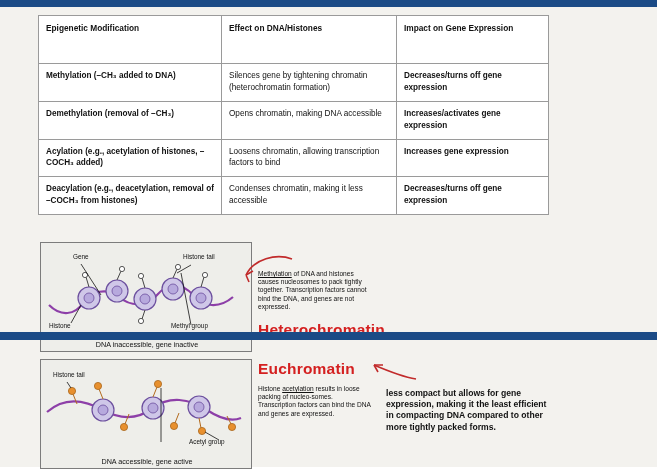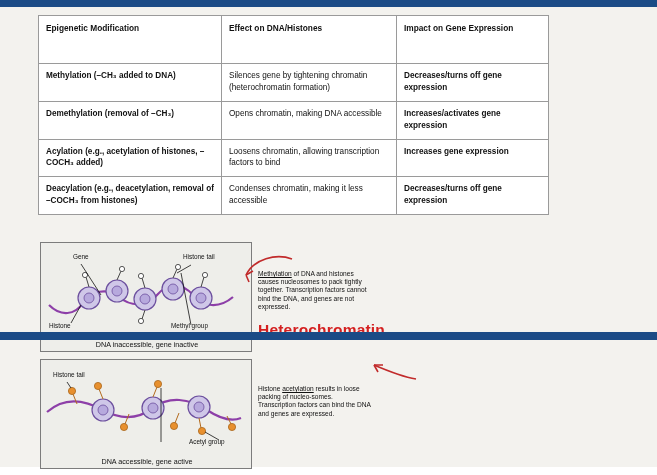--- a/index.html
+++ b/index.html
@@ -290,23 +290,25 @@
       </svg>
       <span class="fig-label" style="left:12px; top:11px;">Histone tail</span>
       <span class="fig-label" style="left:148px; top:78px;">Acetyl group</span>
       <div class="caption">DNA accessible, gene active</div>
     </div>
 
     <div class="ann-block" id="ann-methylation"><span class="u">Methylation</span><span> of DNA and histones causes nucleosomes to pack tightly together. Transcription factors cannot bind the DNA, and genes are not expressed.</span></div>
 
     <div class="big-red" id="hetero-title">Heterochromatin</div>
 
+    <div class="big-red" id="euchro-title">Euchromatin</div>
 
     <div class="ann-block" id="ann-acetyl"><span>Histone </span><span class="u">acetylation</span><span> results in loose packing of nucleo-somes. Transcription factors can bind the DNA and genes are expressed.</span></div>
 
+    <div id="ann-right">less compact but allows for gene expression, making it the least efficient in compacting DNA compared to other more tightly packed forms.</div>
 
     <svg class="arrow-svg" style="left:236px; top:246px;" width="60" height="40" viewBox="0 0 60 40">
       <path d="M56,6 C40,0 18,6 10,22" stroke="#c12b2b" stroke-width="1.6" fill="none"></path>
       <path d="M10,22 L17,18 M10,22 L13,29" stroke="#c12b2b" stroke-width="1.6" fill="none"></path>
     </svg>
 
     <svg class="arrow-svg" style="left:370px; top:352px;" width="48" height="24" viewBox="0 0 48 24">
       <path d="M46,20 C34,18 18,12 4,6" stroke="#c12b2b" stroke-width="1.6" fill="none"></path>
       <path d="M4,6 L13,6 M4,6 L8,13" stroke="#c12b2b" stroke-width="1.6" fill="none"></path>
     </svg>

